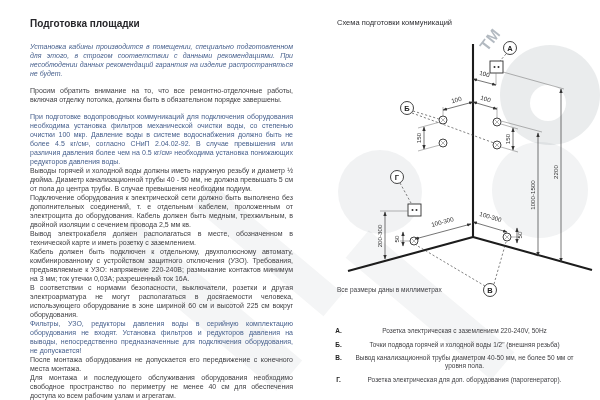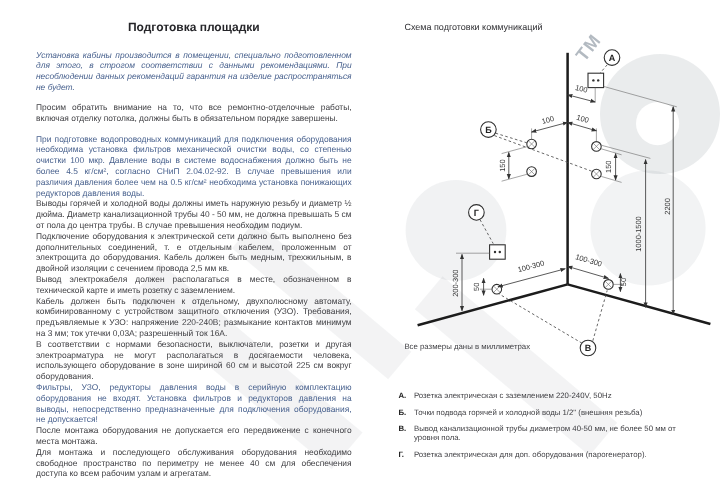--- a/index.html
+++ b/index.html
@@ -2,28 +2,28 @@
 <html><head>
 <meta charset="utf-8">
 <style>
   html,body{margin:0;padding:0;background:#fff;}
   .page{position:relative;width:600px;height:400px;background:#ffffff;overflow:hidden;
         font-family:"Liberation Sans",sans-serif;color:#3e3e42;}
   
   .wm{position:absolute;left:0;top:0;z-index:0;}
   
   .doc{position:absolute;left:30px;top:18px;width:263px;z-index:1;}
-  .doc h1{font-size:10px;font-weight:bold;text-align:center;margin:0 0 13px 0;color:#26262a;}
+  .doc h1{font-size:10px;font-weight:bold;text-align:left;margin:0 0 13px 0;color:#26262a;}
   .doc p{margin:0;font-size:7px;line-height:9px;text-align:justify;}
   .doc p.gap{margin-top:8px;}
   .c-dark{color:#3e3e42;}
   .c-blue{color:#47608d;}
   .it{font-style:italic;}
   
-  .scheme{position:absolute;left:300px;top:0;width:300px;height:400px;z-index:1;}
+  .scheme{position:absolute;left:300px;top:0;width:300px;height:400px;z-index:1;text-align:center;}
   .scheme-title{position:absolute;left:37px;top:18px;font-size:7.5px;color:#2e2e32;}
   .scheme svg.diagram{position:absolute;left:0;top:0;}
   .note{position:absolute;left:37px;top:286px;font-size:6.5px;color:#3e3e42;}
   .legend{position:absolute;left:32px;top:327px;width:252px;display:flex;flex-direction:column;gap:5.5px;}
   .legend-row{display:flex;font-size:6.5px;line-height:8px;color:#3e3e42;}
   .legend-letter{font-weight:bold;width:13px;flex:0 0 13px;color:#222;}
   .legend-text{flex:1;}
   
   .thick{stroke:#1c1c1c;stroke-width:2.1;fill:none;}
   .dim{stroke:#3a3a3a;stroke-width:0.7;fill:none;}

